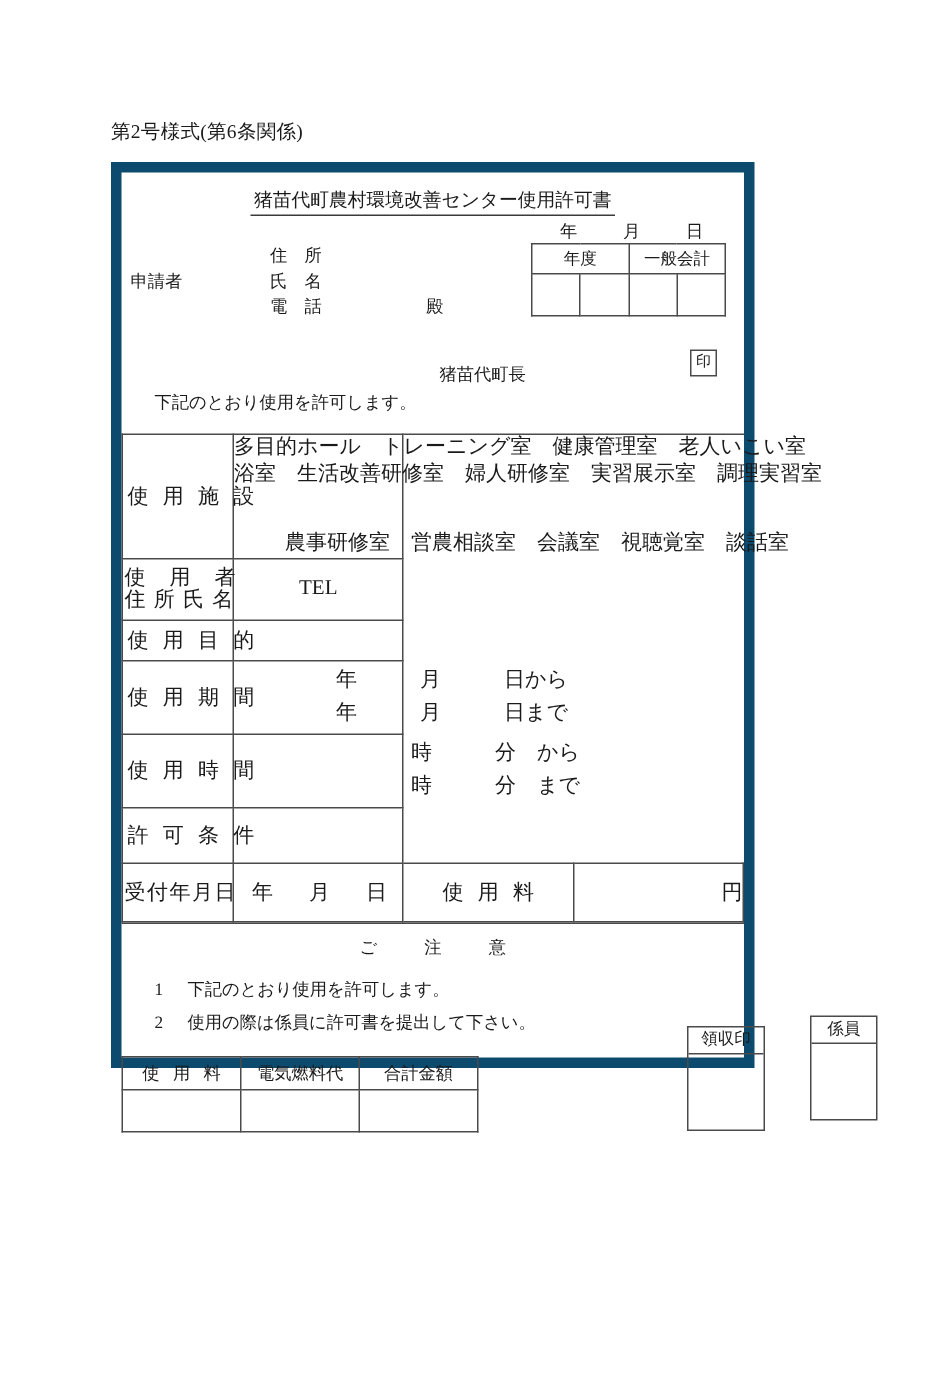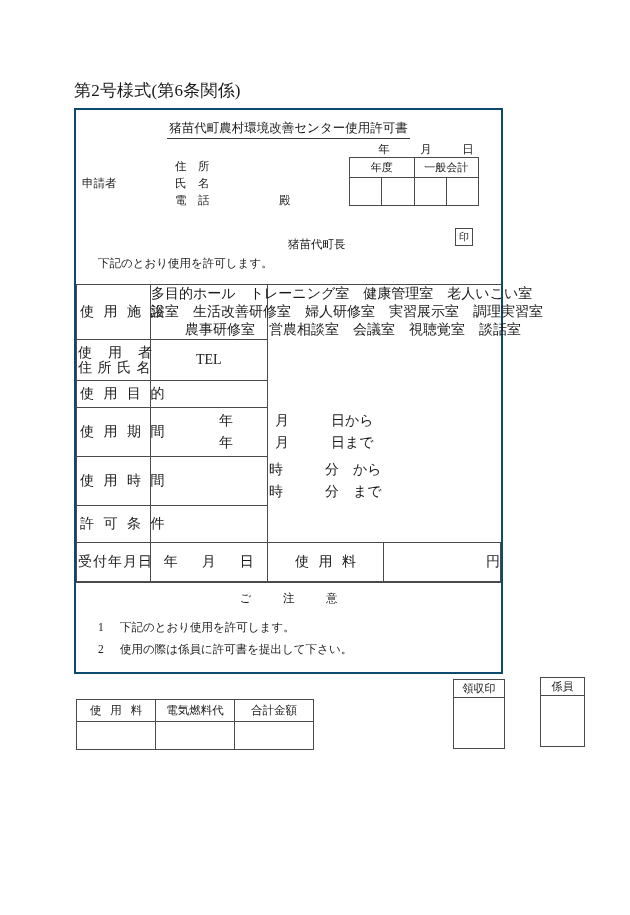--- a/index.html
+++ b/index.html
@@ -18,32 +18,32 @@
   .page {
     position: absolute;
     inset: 0;
   }
 
   
   .form-no {
     position: absolute;
     left: 74px;
     top: 79px;
-    font-size: 17px;
+    font-size: 13px;
     letter-spacing: 0.2px;
     white-space: nowrap;
   }
 
   
   .frame {
     position: absolute;
     left: 74px;
     top: 108px;
     width: 429px;             
-    border: 2px solid #0c4a6e;
+    border: 7px solid #0c4a6e;
     box-sizing: border-box;
   }
 
   
   .header-block {
     position: relative;
     height: 174px;
   }
   .doc-title {
     position: absolute;
@@ -166,21 +166,21 @@
     line-height: 15px;
   }
 
   .fac-cell {
     padding: 5px 0 6px 8px;
     line-height: 18px;
     font-size: 11.5px;
     white-space: nowrap;
   }
   .fac-cell .l2 { padding-left: 0; }
-  .fac-cell .l3 { padding-left: 34px; }
+  .fac-cell .l3 { padding-left: 34px; margin-top: 28px; }
 
   .user-cell {
     height: 40px;
     text-align: center;
     font-size: 10.5px;
   }
   .purpose-cell { height: 26px; }
 
   .period-cell, .time-cell {
     height: 48px;

